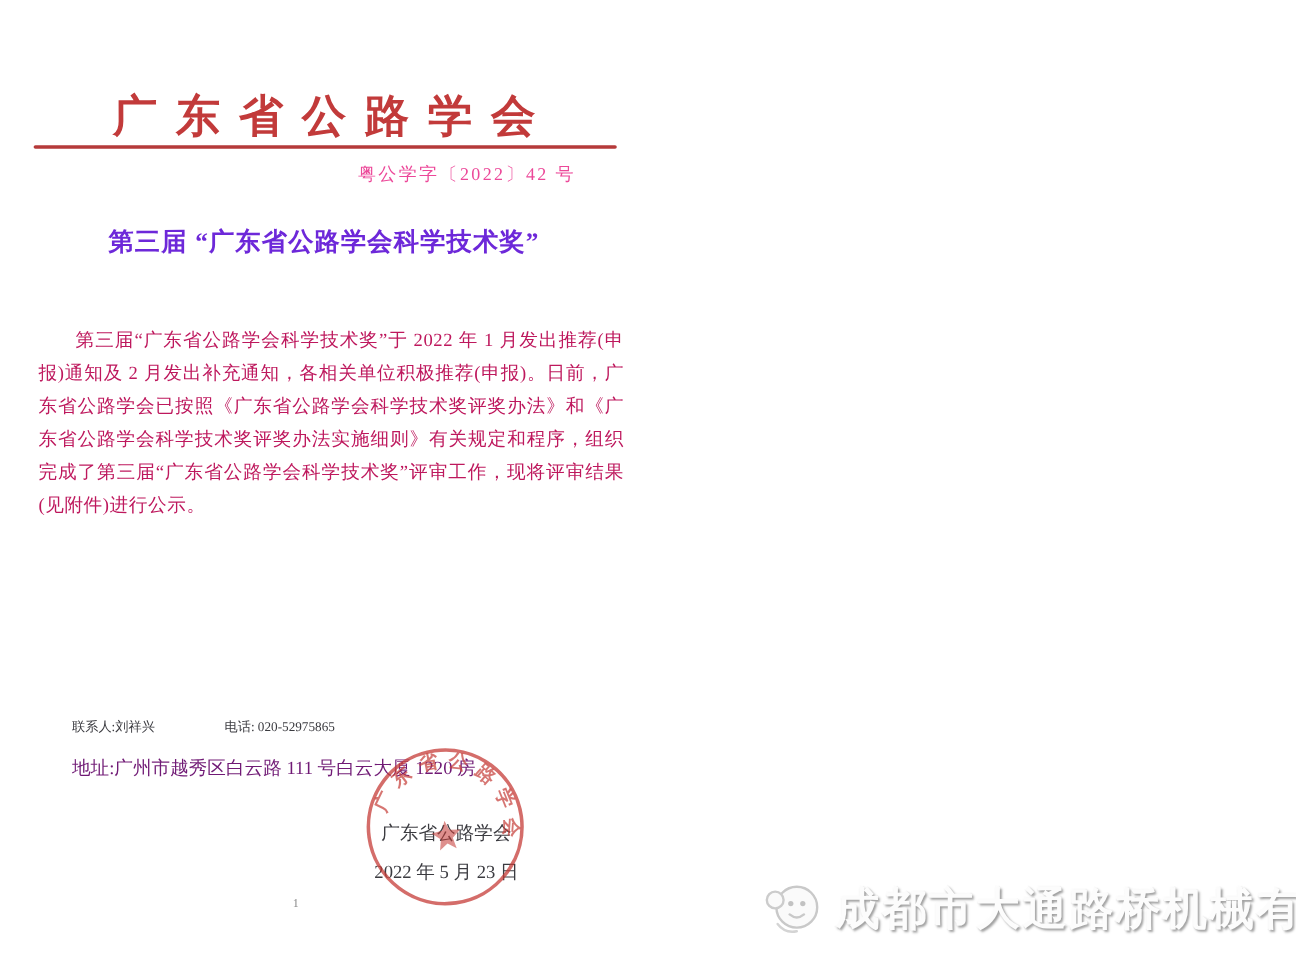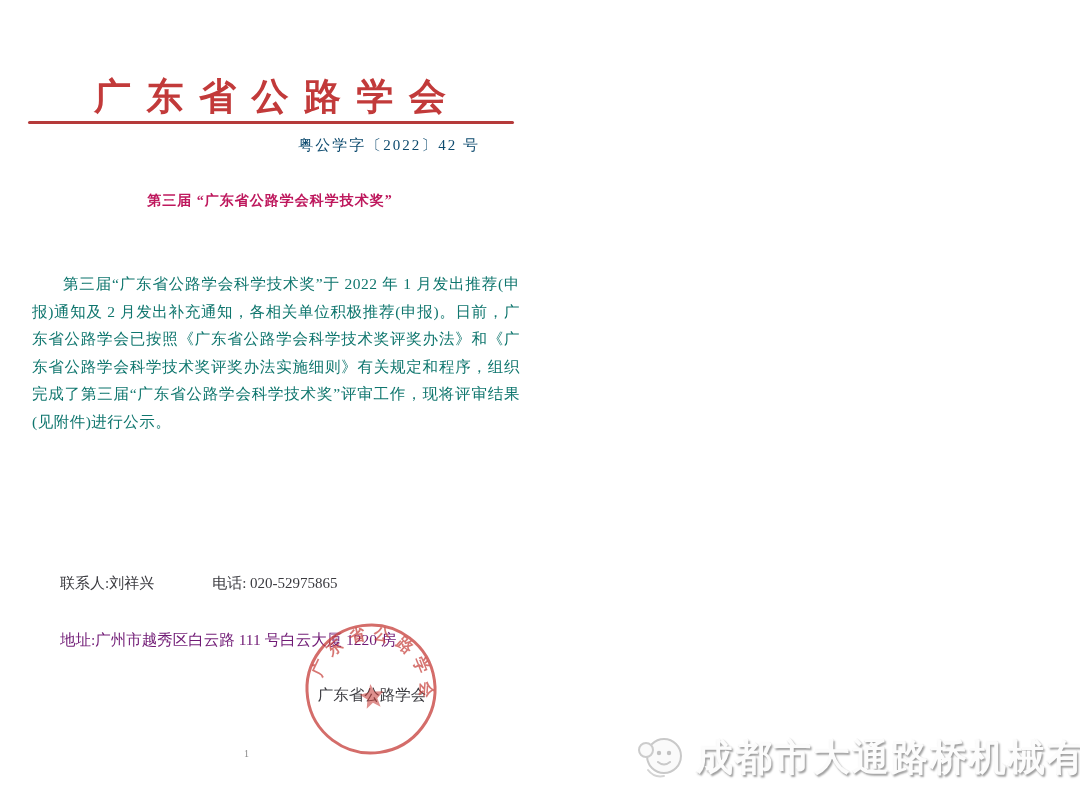--- a/index.html
+++ b/index.html
@@ -18,37 +18,37 @@
     text-align:center; color:#c23a3a; font-weight:bold;
     font-size:37px; letter-spacing:0.42em; text-indent:0.42em;
     font-family:"Liberation Serif", serif;
   }
   .red-rule {
     position:absolute; top:121px; left:28px; width:486px; height:3px;
     background:#b53a3a; border-radius:2px;
   }
   .doc-number {
     position:absolute; top:136px; left:0; width:540px;
-    text-align:right; padding-right:60px; font-size:15px; color:#0c4a6e;
+    text-align:right; padding-right:60px; font-size:15px; color:#ec4899;
     letter-spacing:2px;
   }
   .doc-title {
     position:absolute; top:184px; left:0; width:540px;
-    text-align:center; font-weight:bold; font-size:14px; color:#be185d;
+    text-align:center; font-weight:bold; font-size:21px; color:#6d28d9;
     line-height:34px; letter-spacing:1px;
   }
   .body-block {
     position:absolute; top:270px; left:32px; width:488px;
-    font-size:15.5px; line-height:27.6px; text-align:justify; color:#0f766e;
+    font-size:15.5px; line-height:27.6px; text-align:justify; color:#be185d;
     letter-spacing:0.5px;
   }
   .body-block p { text-indent:2em; }
   .contact-row {
-    position:absolute; top:574px; left:60px; display:flex; gap:58px;
-    font-size:15px; color:#3b3b40;
+    position:absolute; top:598px; left:60px; display:flex; gap:58px;
+    font-size:11px; color:#3b3b40;
   }
   .address {
     position:absolute; top:630px; left:60px; font-size:15.5px; color:#701a75;
   }
   .signature {
     position:absolute; top:678px; left:282px; width:180px;
     text-align:center; font-size:15.5px; line-height:33px; color:#3b3b40;
   }
   .seal {
     position:absolute; top:616px; left:298px;
@@ -90,20 +90,21 @@
     </div>
 
     <div class="contact-row">
       <span>联系人:刘祥兴</span>
       <span>电话: 020-52975865</span>
     </div>
     <div class="address">地址:广州市越秀区白云路 111 号白云大厦 1220 房</div>
 
     <div class="signature">
       <div>广东省公路学会</div>
+      <div>2022 年 5 月 23 日</div>
     </div>
 
     <svg class="seal" width="146" height="146" viewBox="0 0 146 146">
       <circle cx="73" cy="73" r="64" fill="none" stroke="rgba(197,60,55,0.85)" stroke-width="3"></circle>
       <defs>
         <path id="sealArc" d="M 73,73 m -50,0 a 50,50 0 1,1 100,0 a 50,50 0 1,1 -100,0"></path>
       </defs>
       <text fill="rgba(197,60,55,0.8)" font-size="16" font-weight="bold" letter-spacing="7">
         <textPath href="#sealArc" startOffset="18">广东省公路学会</textPath>
       </text>

